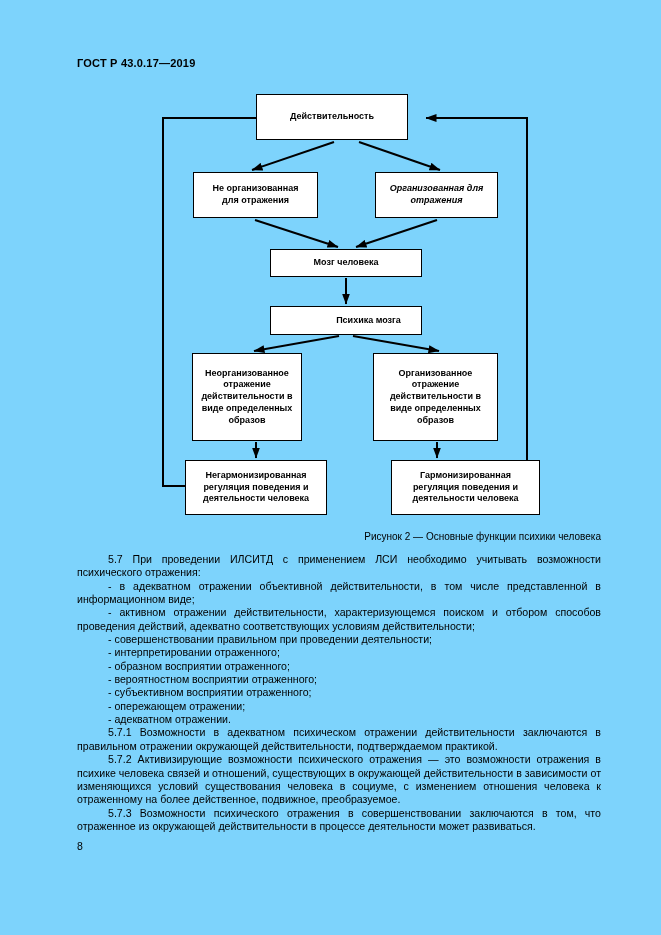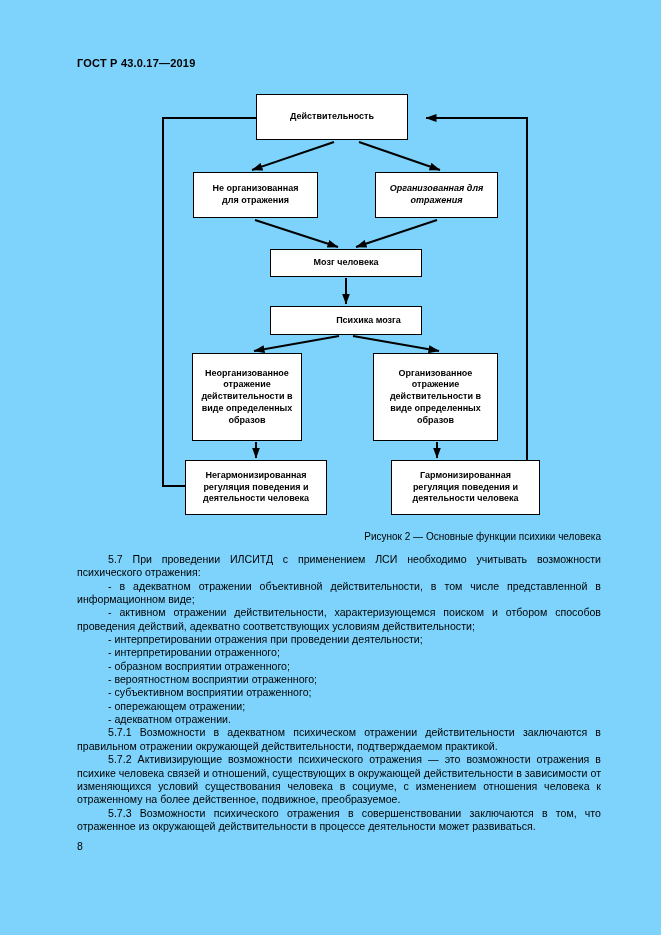--- a/index.html
+++ b/index.html
@@ -76,21 +76,21 @@
   <div class="fc-box" id="box-orgref">Организованное отражение действительности в виде определенных образов</div>
   <div class="fc-box" id="box-nonharm">Негармонизированная регуляция поведения и деятельности человека</div>
   <div class="fc-box" id="box-harm">Гармонизированная регуляция поведения и деятельности человека</div>
 
   <div class="figure-caption">Рисунок 2 — Основные функции психики человека</div>
 
   <div class="body-text">
     <p>5.7 При проведении ИЛСИТД с применением ЛСИ необходимо учитывать возможности психического отражения:</p>
     <p>- в адекватном отражении объективной действительности, в том числе представленной в информационном виде;</p>
     <p>- активном отражении действительности, характеризующемся поиском и отбором способов проведения действий, адекватно соответствующих условиям действительности;</p>
-    <p>- интерпретировании отражения при проведении деятельности;</p>
+    <p>- совершенствовании правильном при проведении деятельности;</p>
     <p>- интерпретировании отраженного;</p>
     <p>- образном восприятии отраженного;</p>
     <p>- вероятностном восприятии отраженного;</p>
     <p>- субъективном восприятии отраженного;</p>
     <p>- опережающем отражении;</p>
     <p>- адекватном отражении.</p>
     <p>5.7.1 Возможности в адекватном психическом отражении действительности заключаются в правильном отражении окружающей действительности, подтверждаемом практикой.</p>
     <p>5.7.2 Активизирующие возможности психического отражения — это возможности отражения в психике человека связей и отношений, существующих в окружающей действительности в зависимости от изменяющихся условий существования человека в социуме, с изменением отношения человека к отраженному на более действенное, подвижное, преобразуемое.</p>
     <p>5.7.3 Возможности психического отражения в совершенствовании заключаются в том, что отраженное из окружающей действительности в процессе деятельности может развиваться.</p>
   </div>

